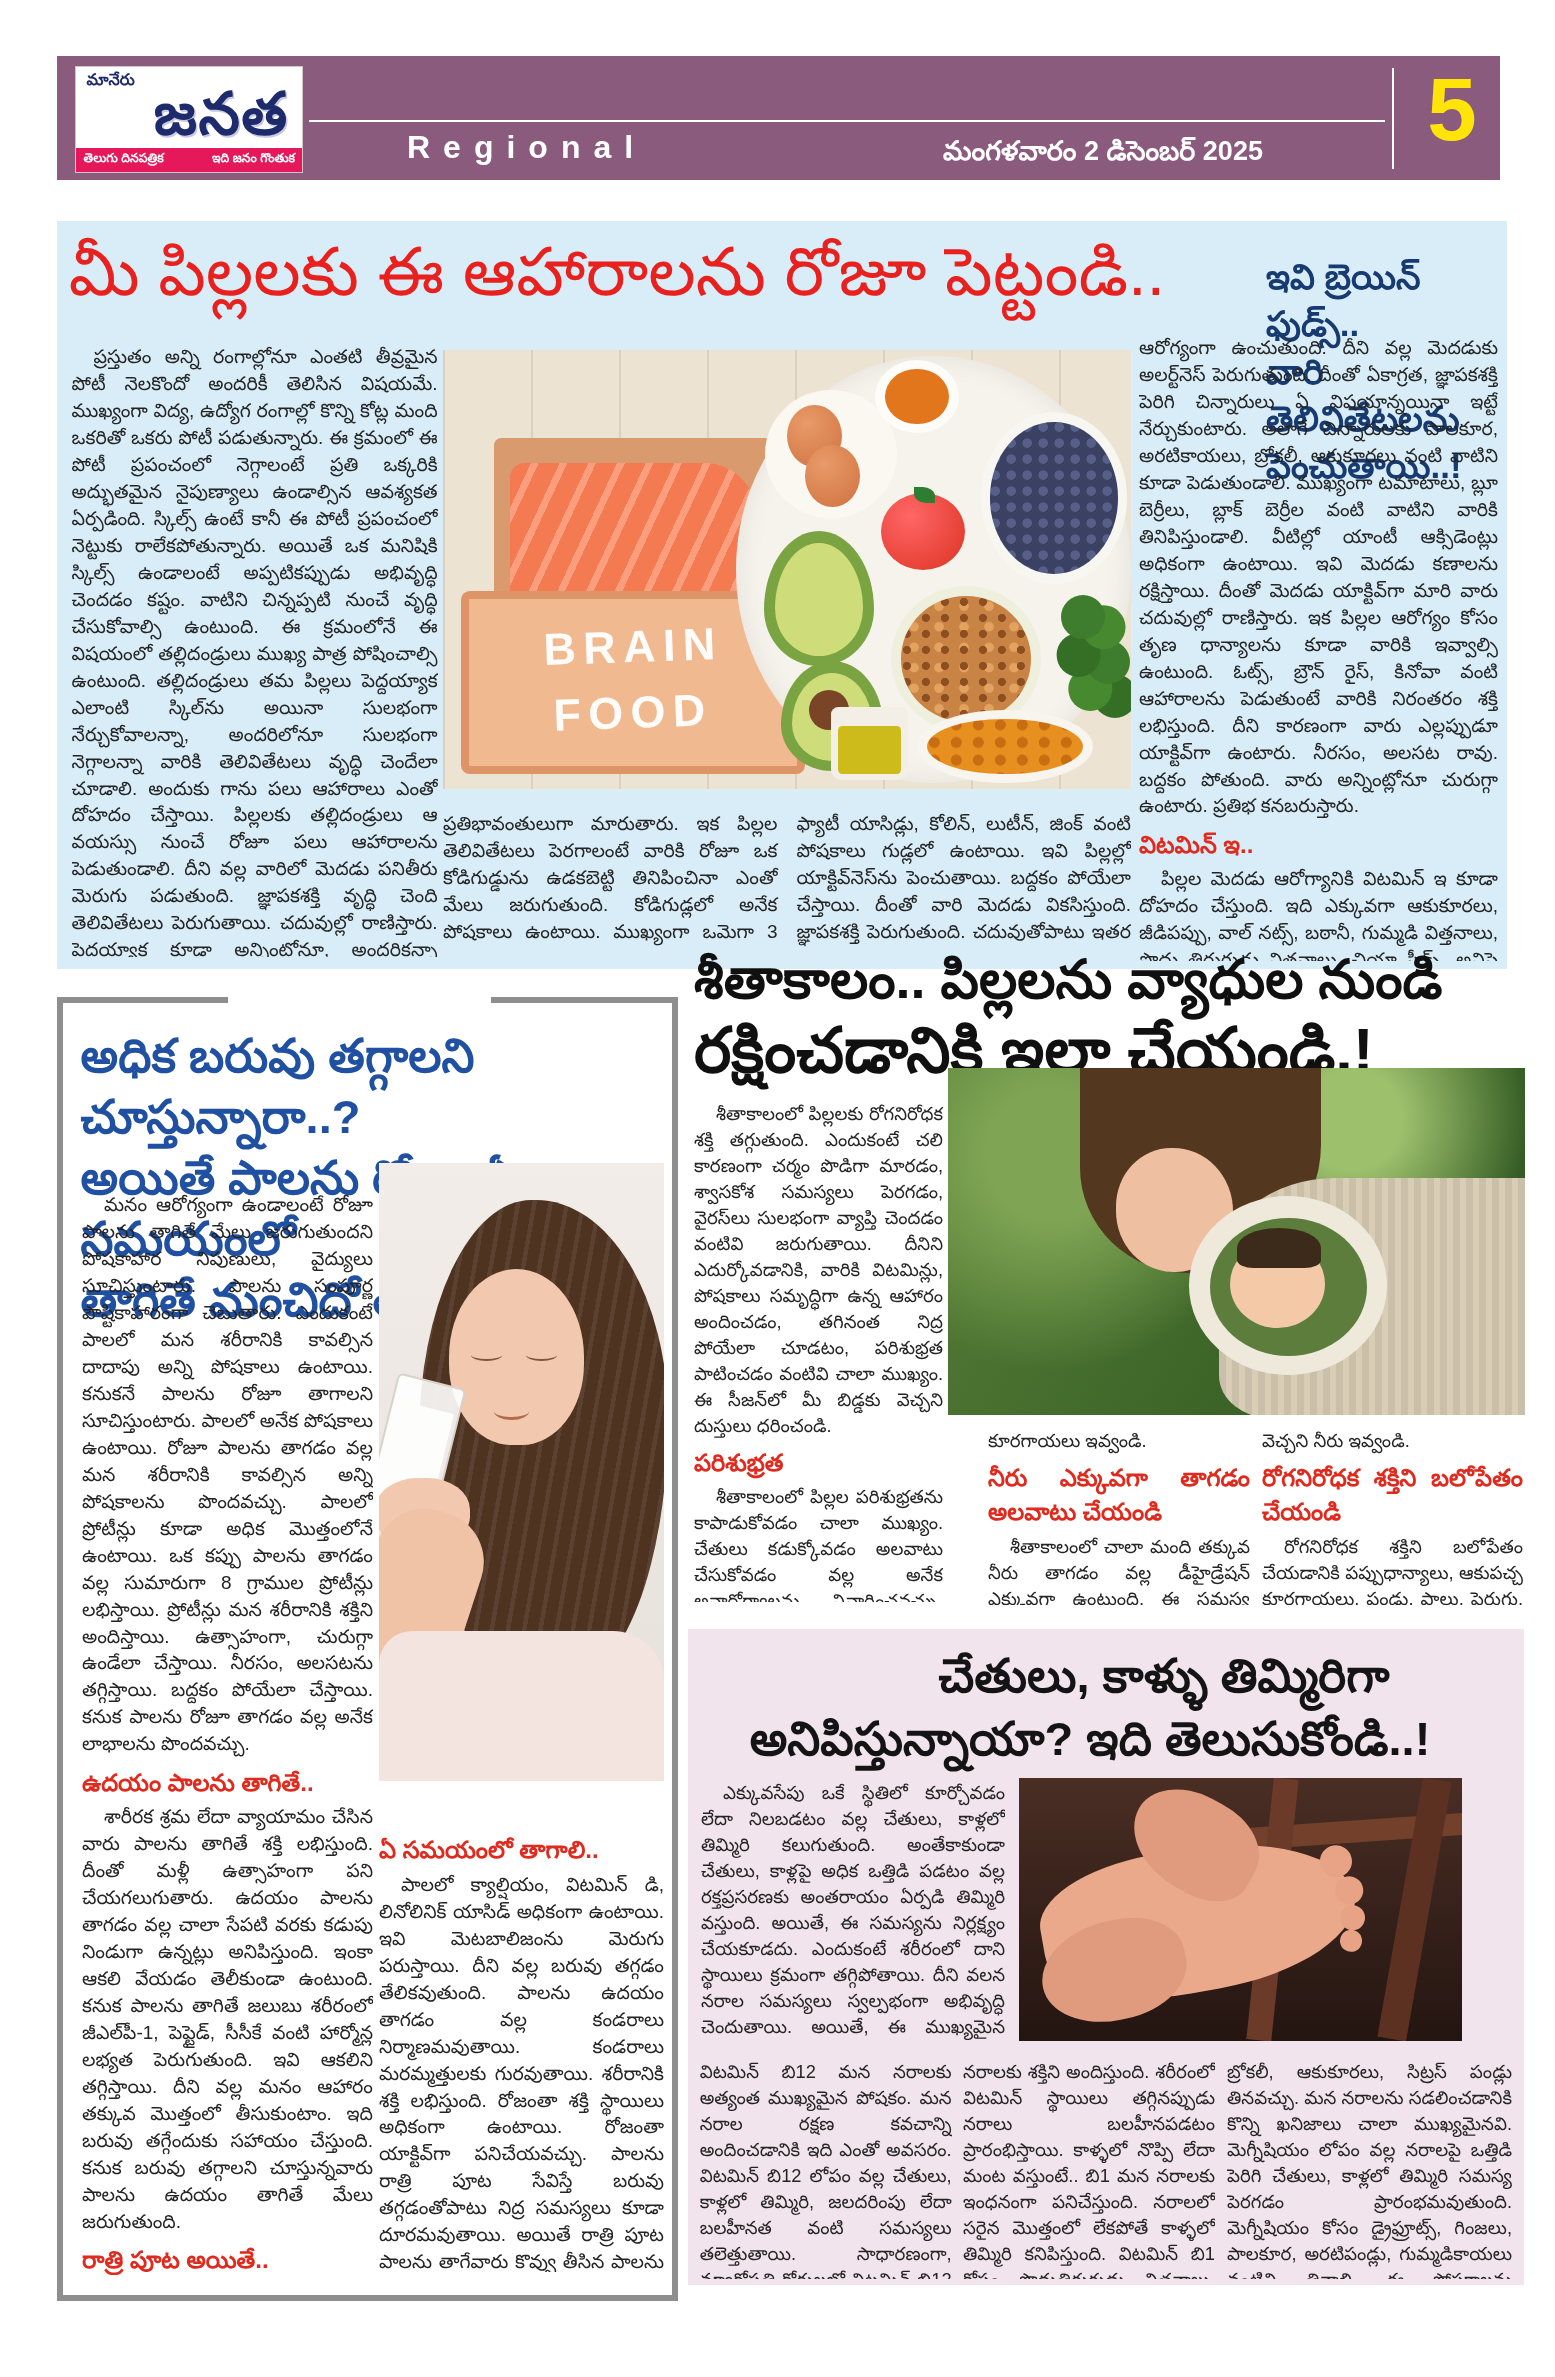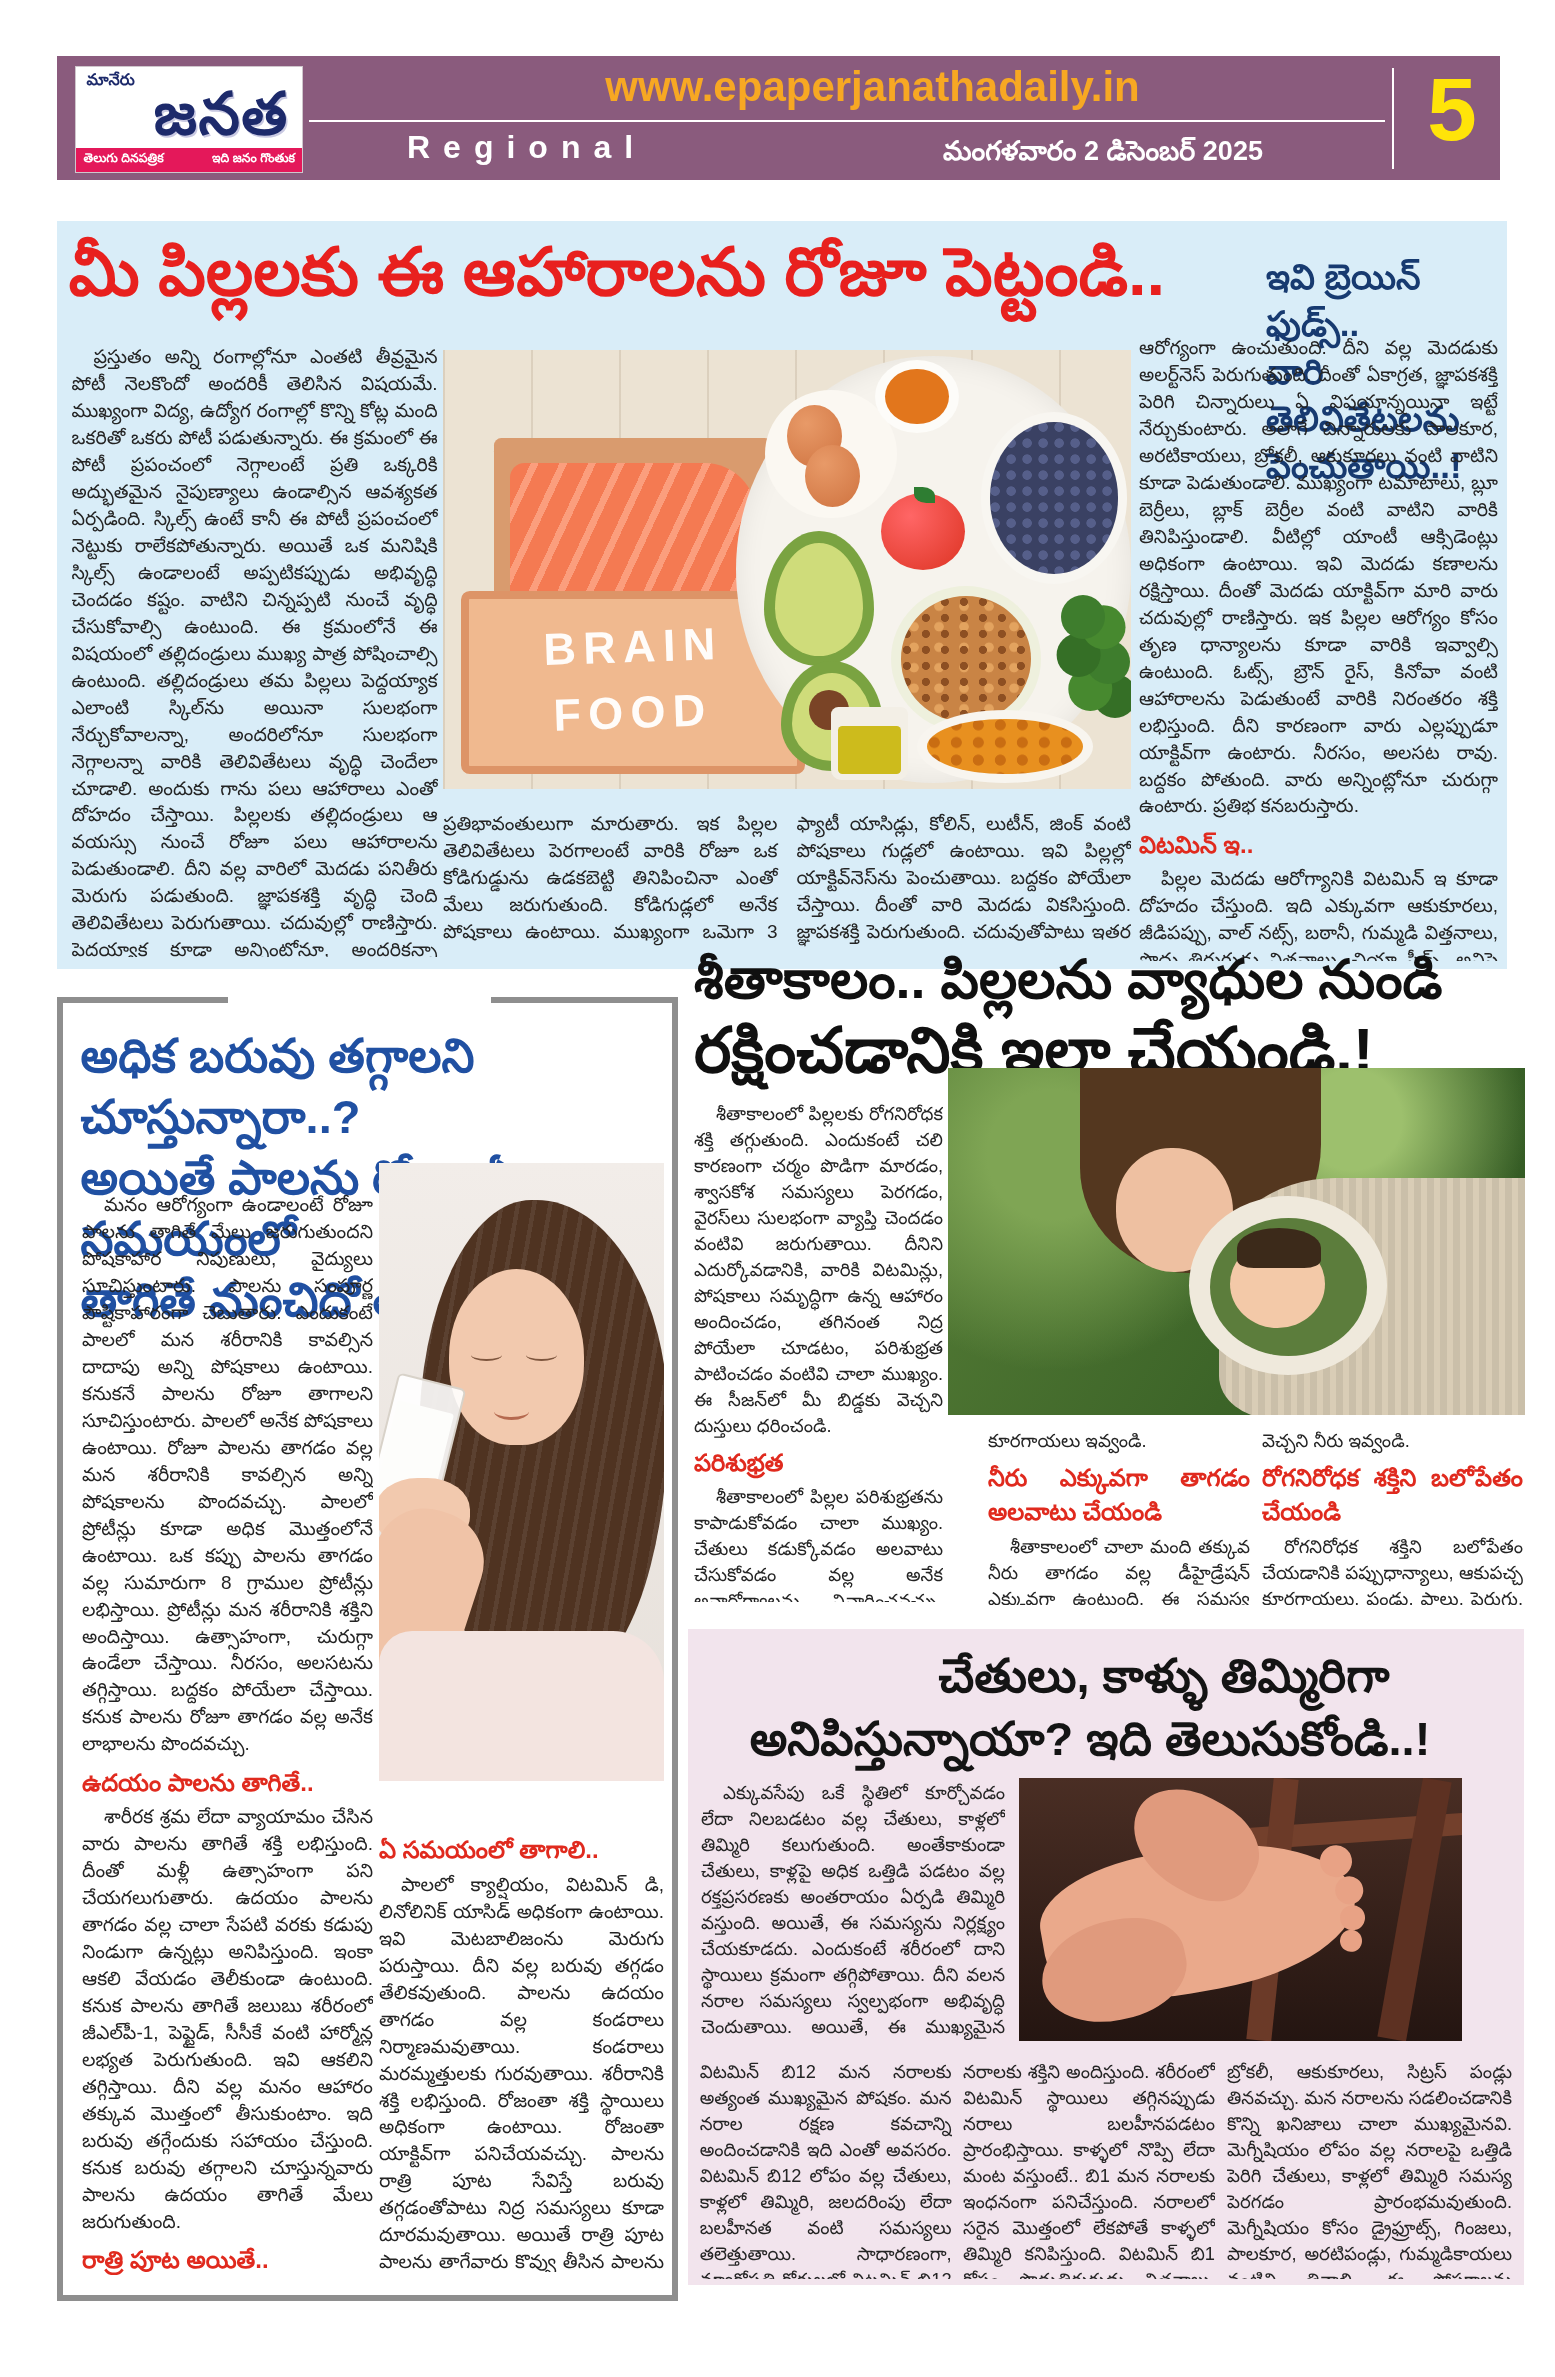--- a/index.html
+++ b/index.html
@@ -18,21 +18,21 @@
   #mhSection{left:350px;top:73px;font-size:32px;font-weight:bold;color:#ffffff;letter-spacing:13px;}
   #mhDate{left:790px;top:80px;width:512px;text-align:center;font-size:27px;font-weight:bold;color:#ffffff;}
   #mhVline{left:1335px;top:11.7px;width:2.2px;height:101px;background:#ffffff;}
   #mhPage{left:1351px;top:1.5px;width:88px;text-align:center;font-size:89px;font-weight:bold;color:#ffe409;}
   
   .bodytxt{font-size:19px;line-height:1.42;text-align:justify;color:#242424;}
   .bodytxt p{margin:0 0 4.4px 0;text-indent:22px;}
   .redsub{color:#e02a1e;font-weight:bold;font-size:24px;margin:7.3px 0 4.4px 0;text-indent:0 !important;}
   
   #art1{left:57px;top:221px;width:1450px;height:748px;background:#d9edf8;}
-  #a1Head{left:11.7px;top:16px;width:1193px;font-size:67px;font-weight:bold;color:#e8201e;line-height:1.05;}
+  #a1Head{left:11.7px;top:16px;width:1193px;font-size:67px;font-weight:normal;color:#e8201e;line-height:1.05;}
   #a1Side{left:1209px;top:32px;width:236px;font-size:35px;font-weight:bold;color:#173a70;line-height:1.35;}
   #a1Left{left:14.6px;top:123px;width:366px;height:613px;overflow:hidden;}
   #a1Right{left:1082px;top:114px;width:359px;height:626px;overflow:hidden;}
   #a1Bottom{left:386px;top:590px;width:688px;height:149px;overflow:hidden;column-count:2;column-gap:19px;}
   
   #bfPhoto{left:386px;top:129px;width:688px;height:439px;background:#ece3d3;overflow:hidden;
            background-image:repeating-linear-gradient(90deg,rgba(170,150,125,.25) 0 2.2px,rgba(0,0,0,0) 2.2px 88px);}
   .board1{position:absolute;left:51px;top:88px;width:278px;height:249px;background:#d99b6e;border-radius:7.3px;box-shadow:0 5.9px 0 #b97f55;}
   .salmon{position:absolute;left:16px;top:25px;width:246px;height:199px;border-radius:14.6px 51px 19px 32px;
           background:repeating-linear-gradient(115deg,#f47a52 0 19px,#fb9e7d 19px 26px);}
@@ -122,21 +122,20 @@
 
 <div class="abs" id="masthead">
   <div class="abs" id="logoBox">
     <div class="abs" id="logoTop">మానేరు</div>
     <div class="abs" id="logoTitle">జనత</div>
     <div class="abs" id="logoStrip">
       <span>తెలుగు దినపత్రిక</span>
       <span>ఇది జనం గొంతుక</span>
     </div>
   </div>
-  <div class="abs" id="siteUrl">www.epaperjanathadaily.in</div>
   <div class="abs" id="mhLine"></div>
   <div class="abs" id="mhSection">Regional</div>
   <div class="abs" id="mhDate">మంగళవారం 2 డిసెంబర్ 2025</div>
   <div class="abs" id="mhVline"></div>
   <div class="abs" id="mhPage">5</div>
 </div>
 
 <div class="abs" id="art1">
   <div class="abs" id="a1Head">మీ పిల్లలకు ఈ ఆహారాలను రోజూ పెట్టండి..</div>
   <div class="abs" id="a1Side">

